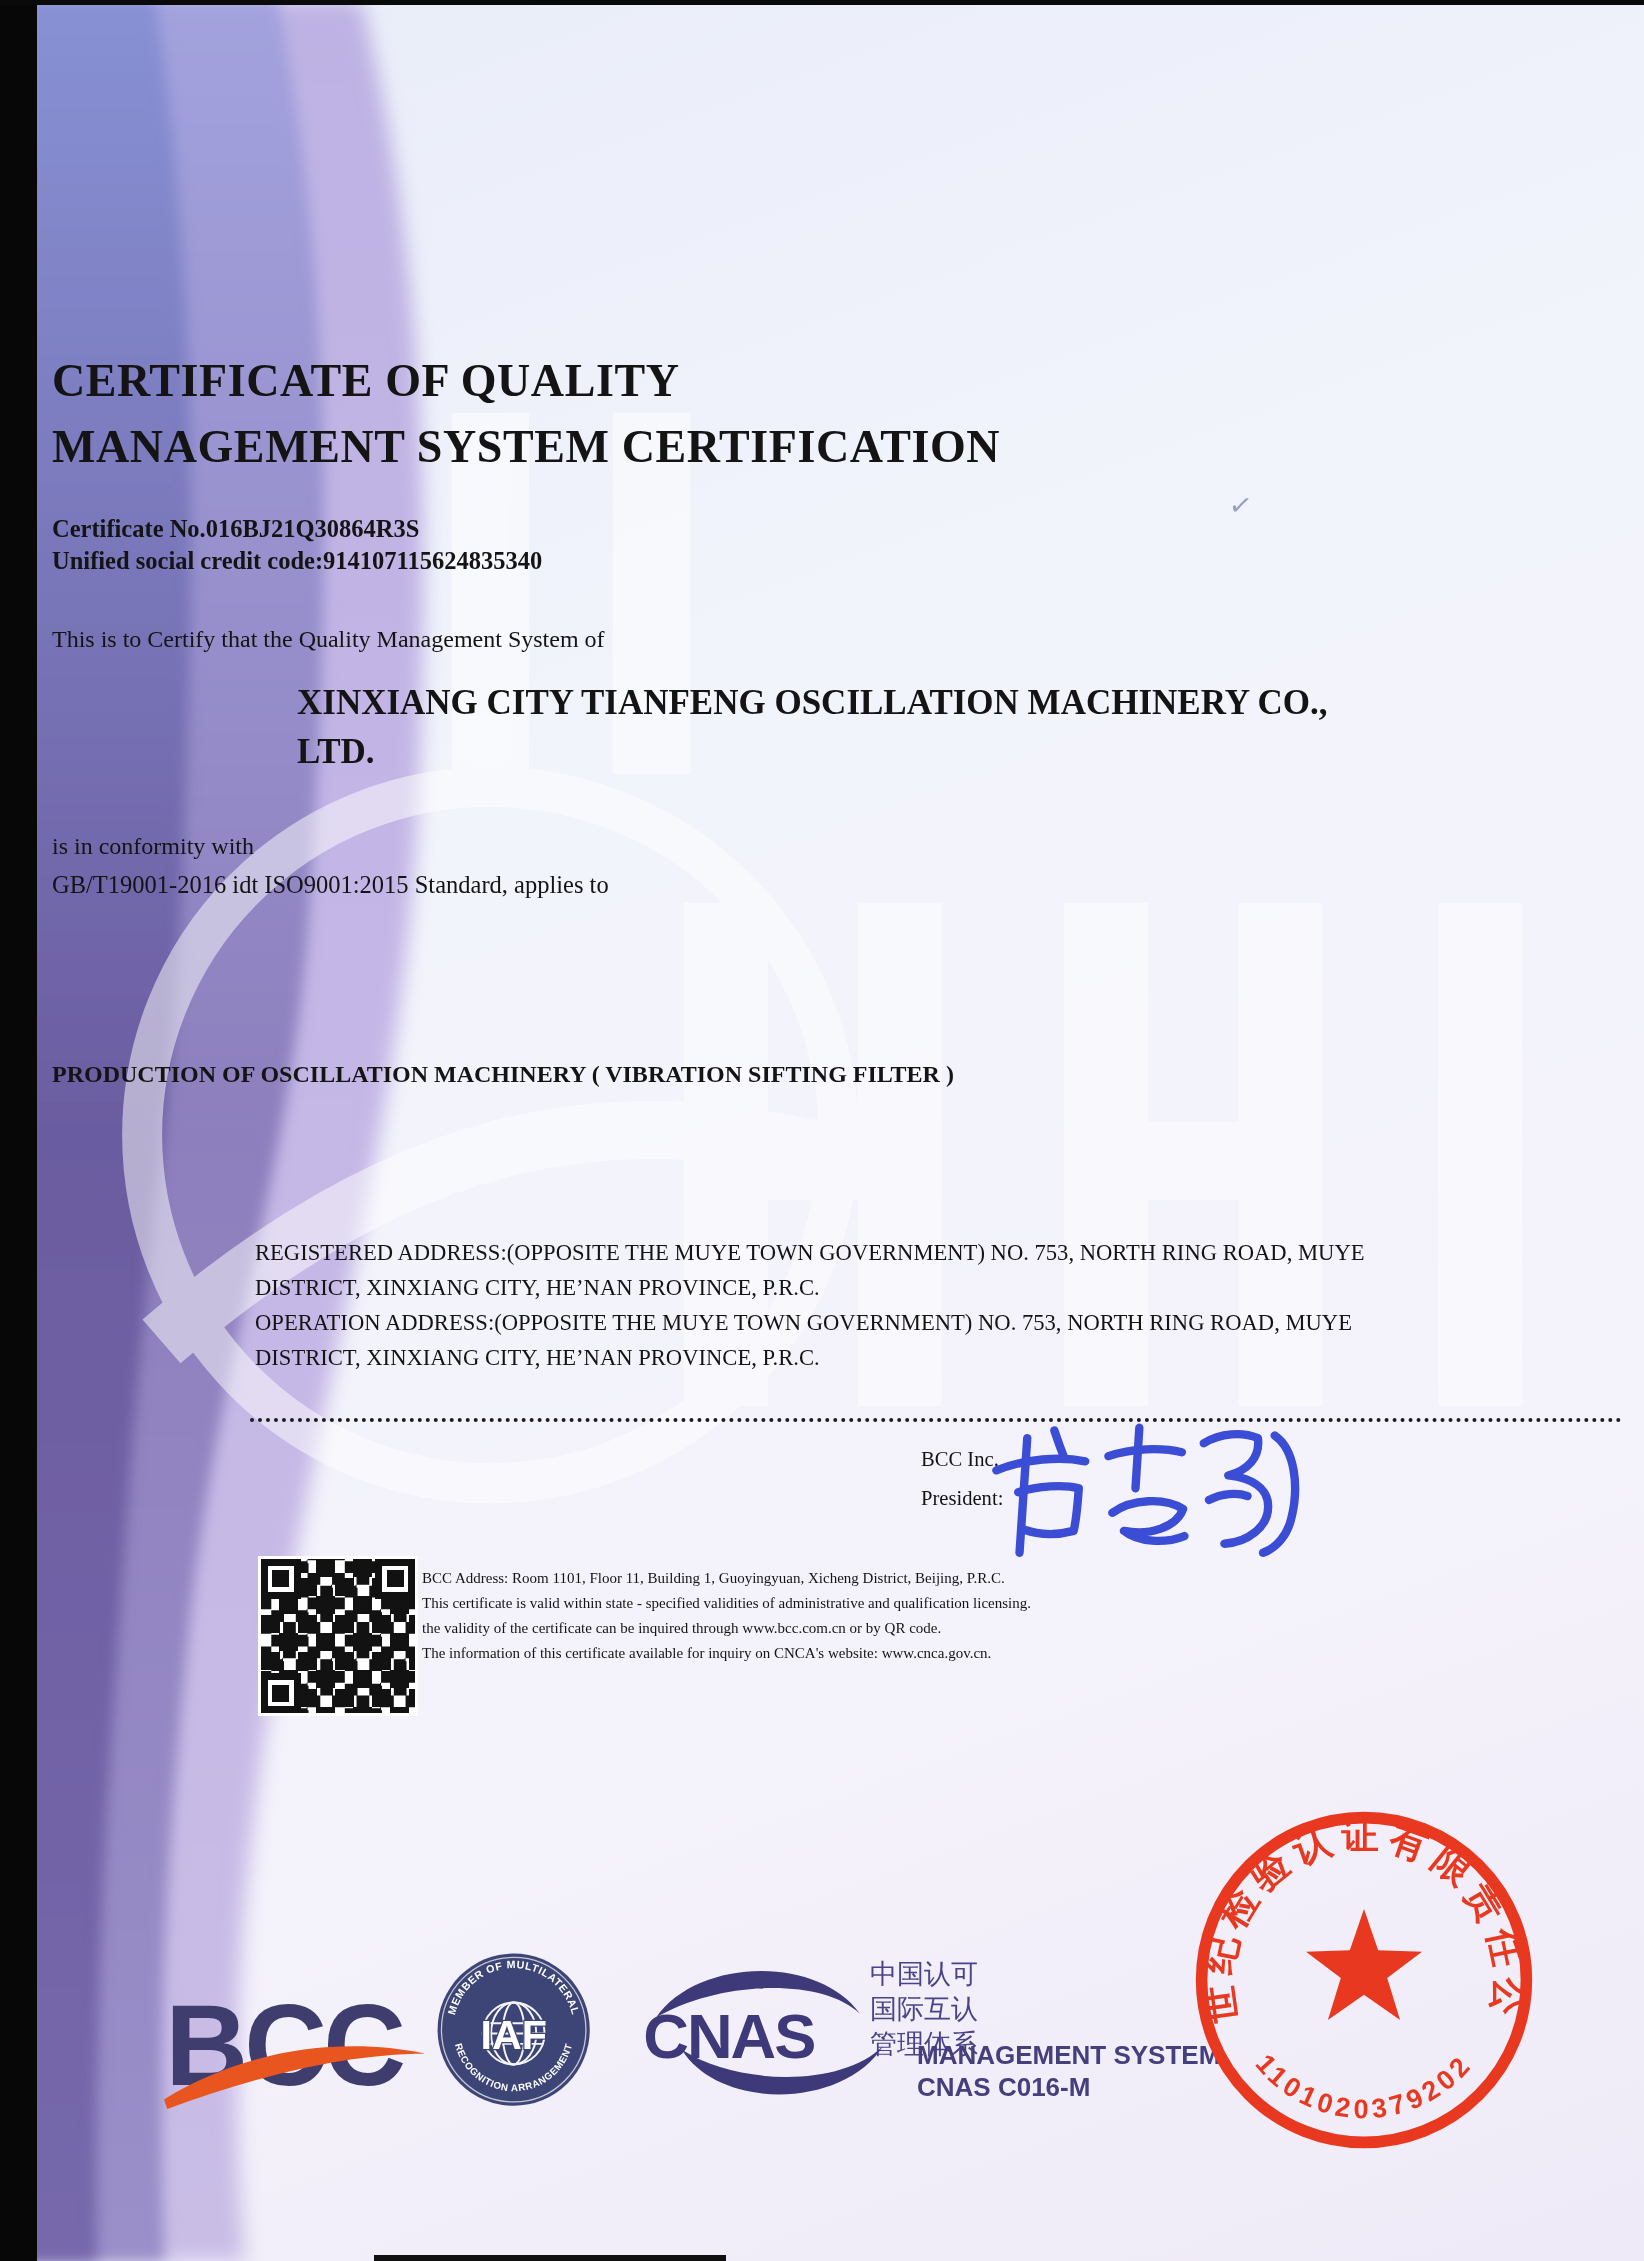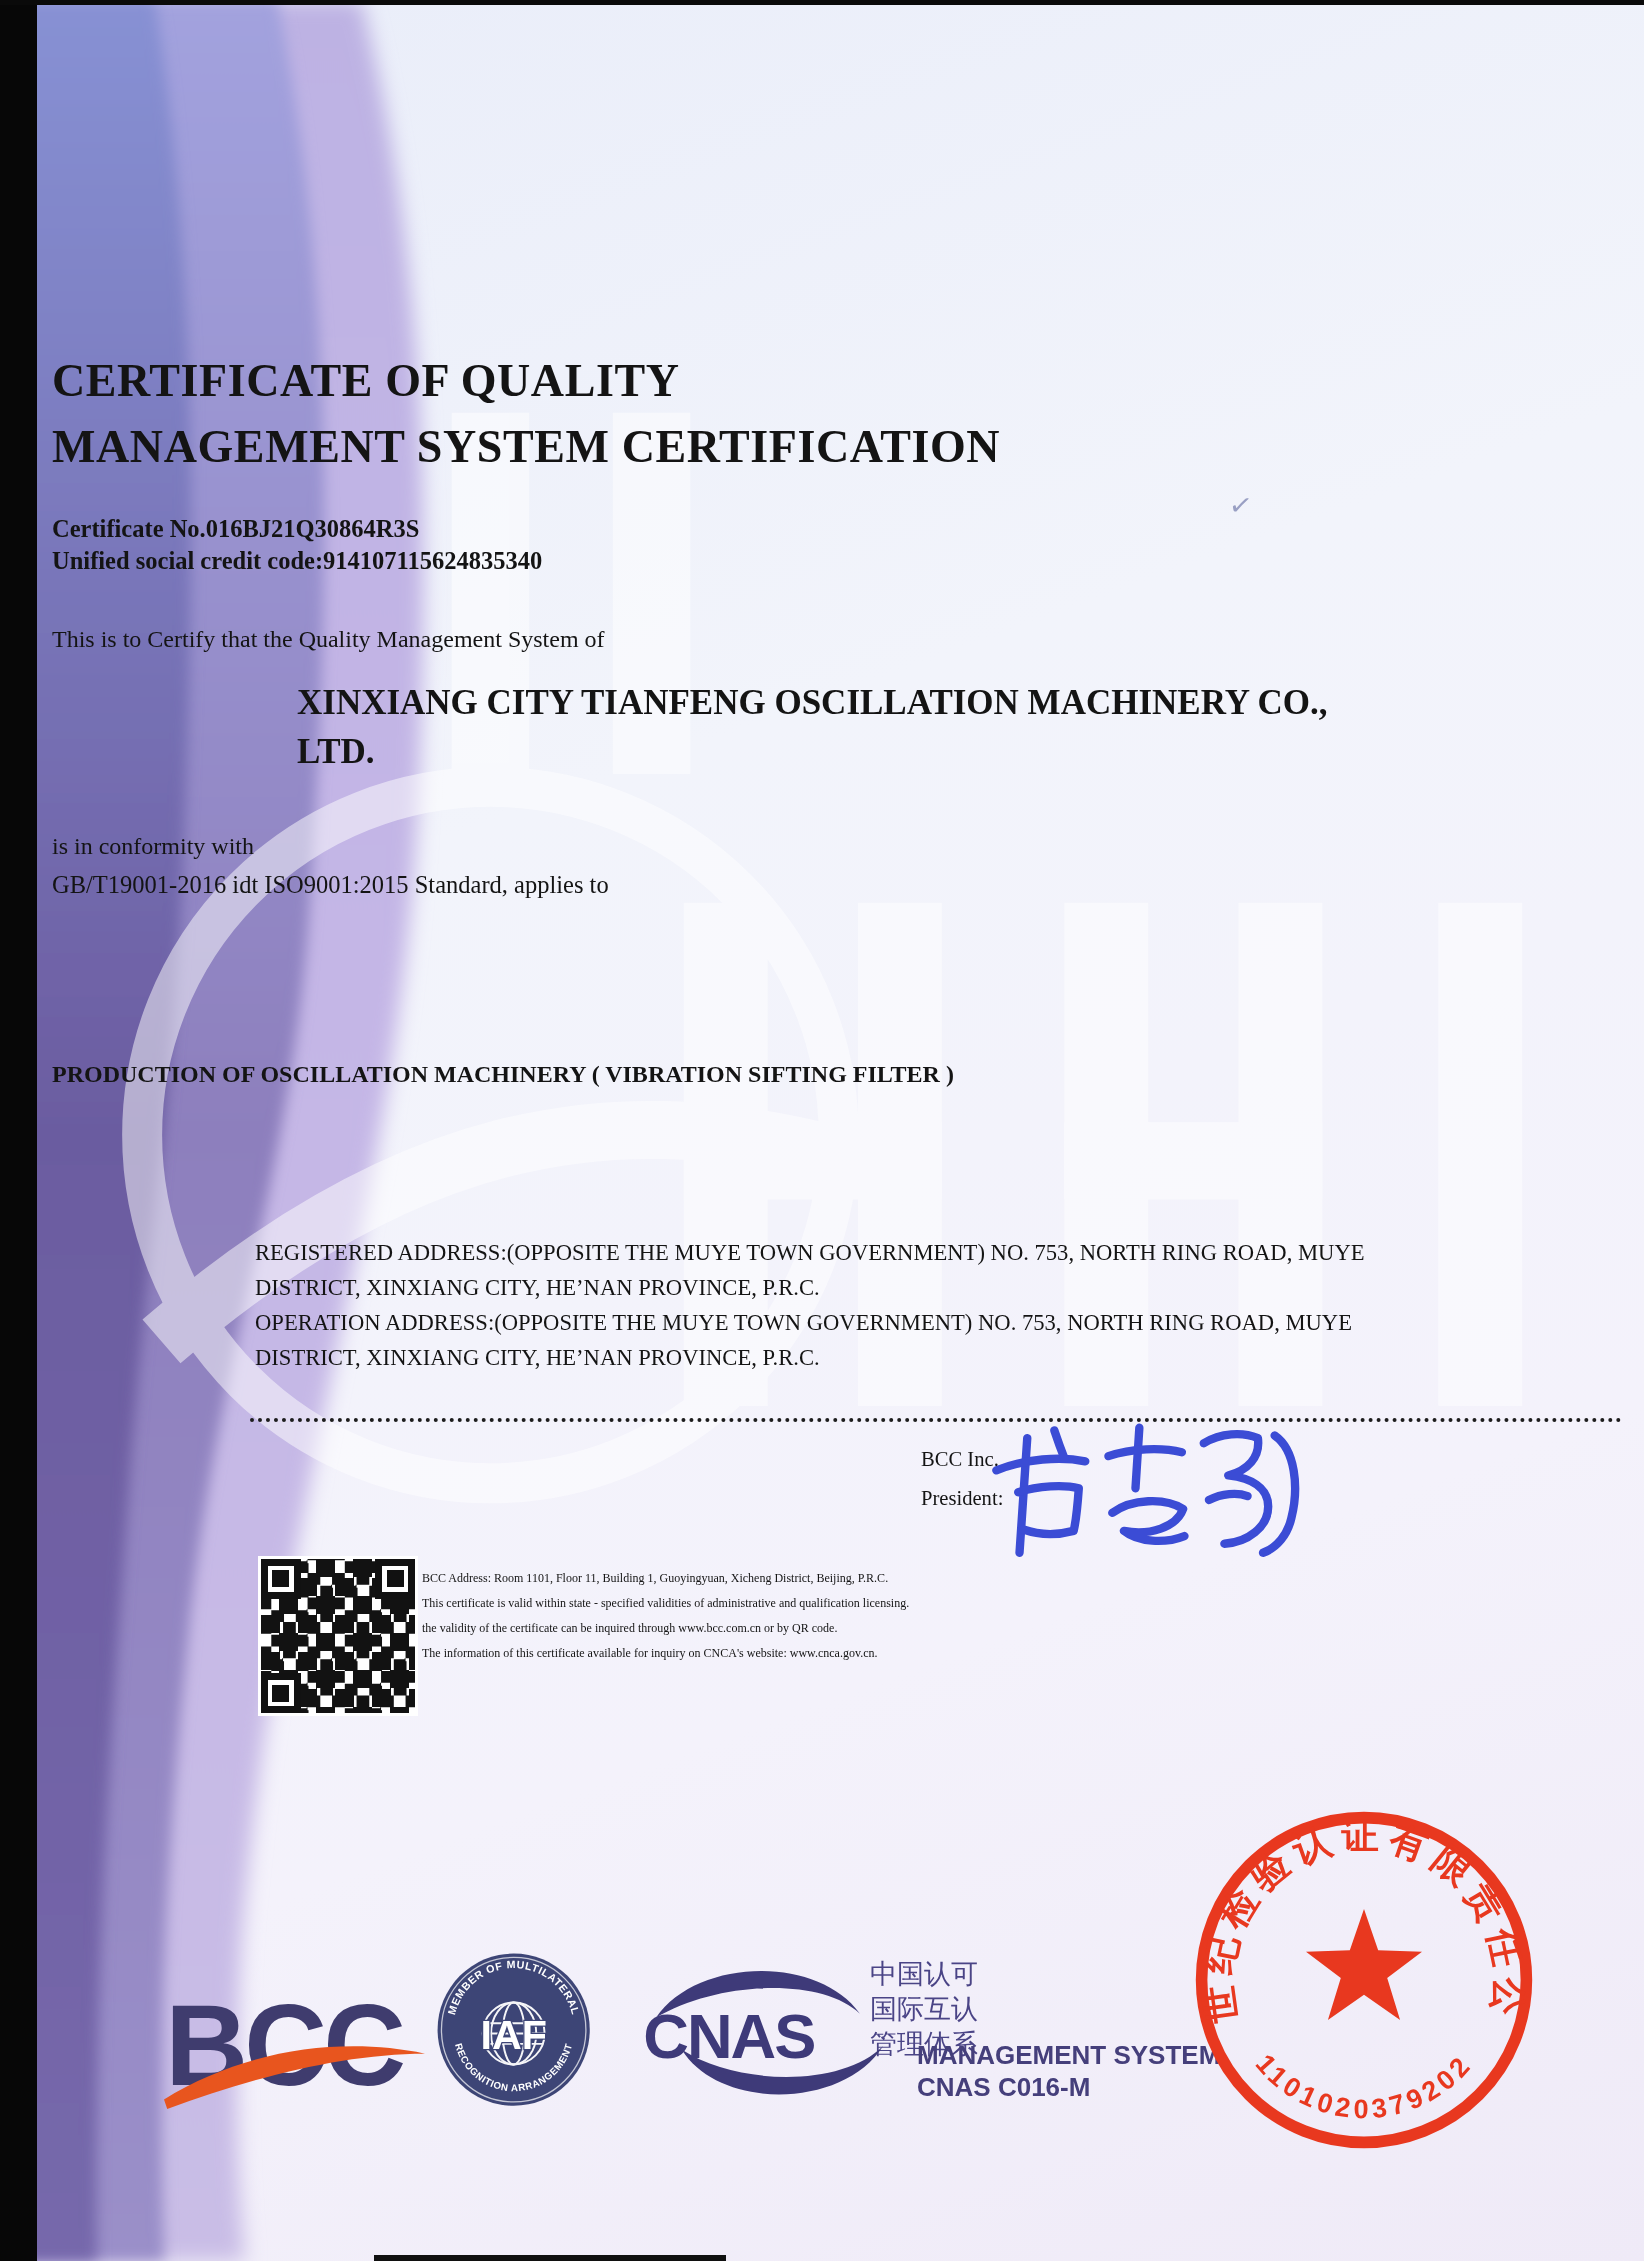--- a/index.html
+++ b/index.html
@@ -24,21 +24,21 @@
   .certify{left:52px;top:614px;width:1574px;font-size:24px;z-index:3;margin-top:12px;}
   .company{left:297px;top:678px;width:1096px;font-size:35px;font-weight:bold;line-height:49px;z-index:3;}
   .conformity{left:52px;top:833px;width:1574px;font-size:24px;z-index:3;}
   .standard{left:52px;top:871px;width:1574px;font-size:24.5px;z-index:3;}
   .scope{left:52px;top:1061px;width:1574px;font-size:24px;font-weight:600;z-index:3;}
   .addresses{left:255px;top:1235px;width:1148px;font-size:22.6px;line-height:35px;z-index:3;}
   .dashline{left:250px;top:1418px;width:1372px;border-top:4.5px dotted #1d1d1d;z-index:3;}
   .dates{left:213px;top:1443px;width:716px;font-size:20.6px;line-height:30px;z-index:3;}
   .issuer{left:921px;top:1440px;width:193px;font-size:20.6px;line-height:39px;z-index:3;}
   .sig{left:977px;top:1416px;z-index:4;}
-  .footnotes{left:422px;top:1566px;width:1161px;font-size:12px;line-height:25px;z-index:3;}
+  .footnotes{left:422px;top:1566px;width:1161px;font-size:15px;line-height:25px;z-index:3;}
   .checkmark{left:1229px;top:489px;font-size:28px;color:#9aa0c4;transform:rotate(8deg);z-index:3;}
   
   .qr{left:258px;top:1556px;width:160px;height:160px;background:#fff;padding:2.6px;box-sizing:border-box;z-index:4;}
   .qr-noise{position:relative;width:100%;height:100%;
     background:
       repeating-conic-gradient(#121212 0 25%, transparent 0 50%) 0 0/37px 37px,
       repeating-conic-gradient(#121212 0 25%, transparent 0 50%) 10.3px 14px/24.5px 24.5px,
       #fff;}
   .finder{position:absolute;width:40px;height:40px;border:7.7px solid #111;background:#fff;box-sizing:border-box;}
   .finder::after{content:'';position:absolute;inset:4.5px;background:#111;}

